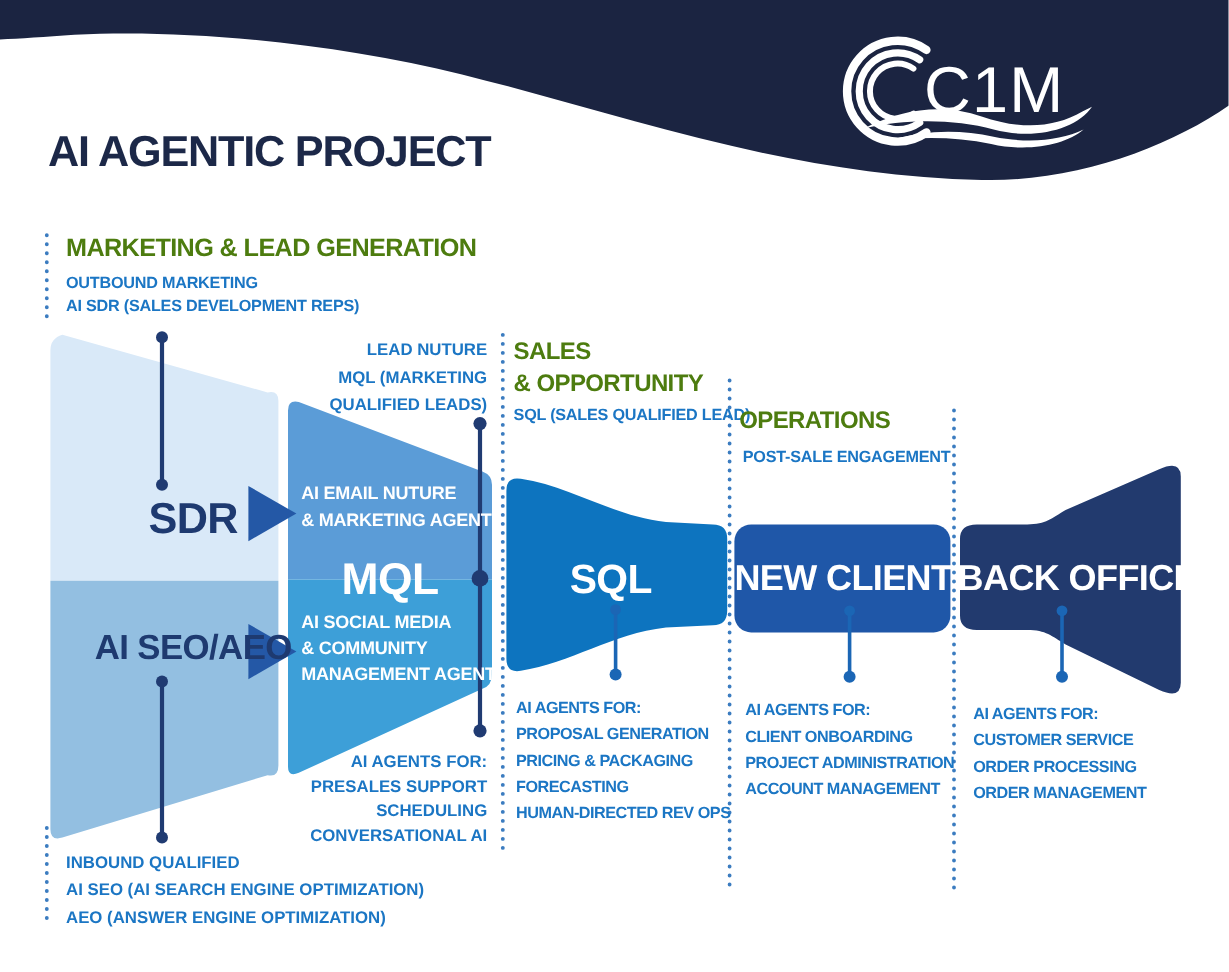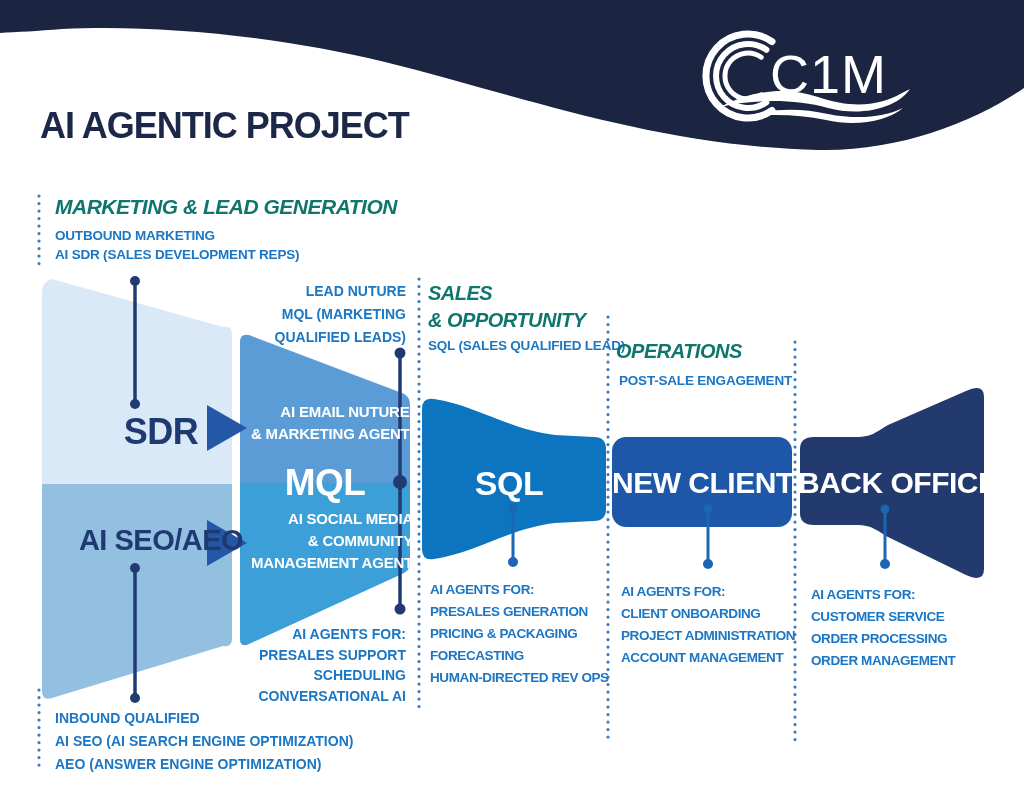--- a/index.html
+++ b/index.html
@@ -1,33 +1,33 @@
 <!DOCTYPE html>
 <html><head>
 <meta charset="utf-8">
 <style>
   html,body{margin:0;padding:0;background:#ffffff;}
   .page{position:relative;width:1024px;height:810px;background:#ffffff;overflow:hidden;
         font-family:"Liberation Sans",sans-serif;}
   .layer{position:absolute;left:0;top:0;}
   .txt{position:absolute;font-family:"Liberation Sans",sans-serif;font-weight:bold;
        white-space:nowrap;line-height:1;}
-  .h-dark{color:#0f766e;font-style:italic;}
+  .h-dark{color:#4d7c0f;}
   .t-blue{color:#1b76c4;}
   .t-navy{color:#1e3a70;padding-left:24px;}
   .t-white{color:#ffffff;}
   .title{font-size:36px;letter-spacing:-1px;color:#1c2848;}
   .sec-title{font-size:21px;letter-spacing:-0.5px;}
   .sec-title.sm{font-size:20px;}
   .sub13{font-size:13.5px;letter-spacing:-0.2px;line-height:19px;}
   .list14{font-size:13.5px;letter-spacing:-0.4px;line-height:22px;}
   .list14 div{line-height:22px;}
   .right{text-align:right;}
   .center{text-align:center;}
-  .agent-txt{font-size:15px;letter-spacing:-0.2px;line-height:22px;text-align:right;}
+  .agent-txt{font-size:15px;letter-spacing:-0.2px;line-height:22px;}
   .big-label{letter-spacing:-0.5px;}
 </style>
 </head>
 <body>
 
 <div class="page">
 
   <svg class="layer" width="1024" height="810" viewBox="0 0 1024 810">
 
     <path fill="#1b2441" d="M0,0 H1024 V88 C975,122 898,152 818,150 C655,146 525,97 385,62
@@ -142,21 +142,21 @@
 
   <div class="txt t-blue right" style="left:238px;top:624px;width:168px;font-size:14px;line-height:20.5px;">
     <div>AI AGENTS FOR:</div>
     <div>PRESALES SUPPORT</div>
     <div>SCHEDULING</div>
     <div>CONVERSATIONAL AI</div>
   </div>
 
   <div class="txt t-blue list14" style="left:430px;top:579px;">
     <div>AI AGENTS FOR:</div>
-    <div>PRESALES GENERATION</div>
+    <div>PROPOSAL GENERATION</div>
     <div>PRICING &amp; PACKAGING</div>
     <div>FORECASTING</div>
     <div>HUMAN-DIRECTED REV OPS</div>
   </div>
 
   <div class="txt t-blue list14" style="left:621px;top:581px;">
     <div>AI AGENTS FOR:</div>
     <div>CLIENT ONBOARDING</div>
     <div>PROJECT ADMINISTRATION</div>
     <div>ACCOUNT MANAGEMENT</div>

